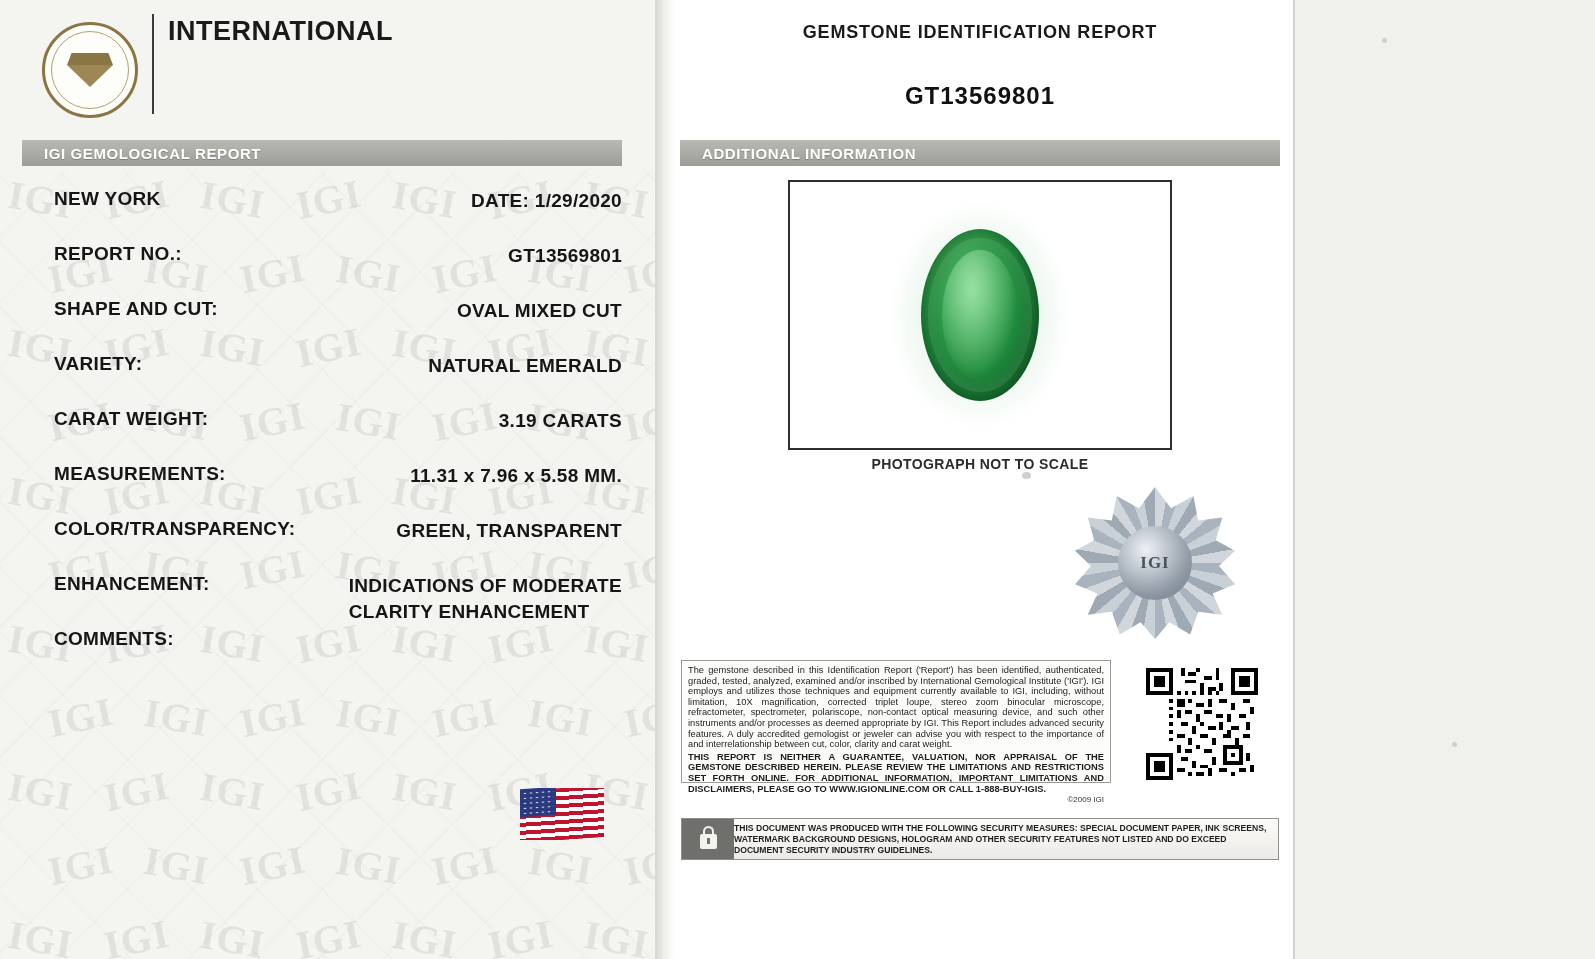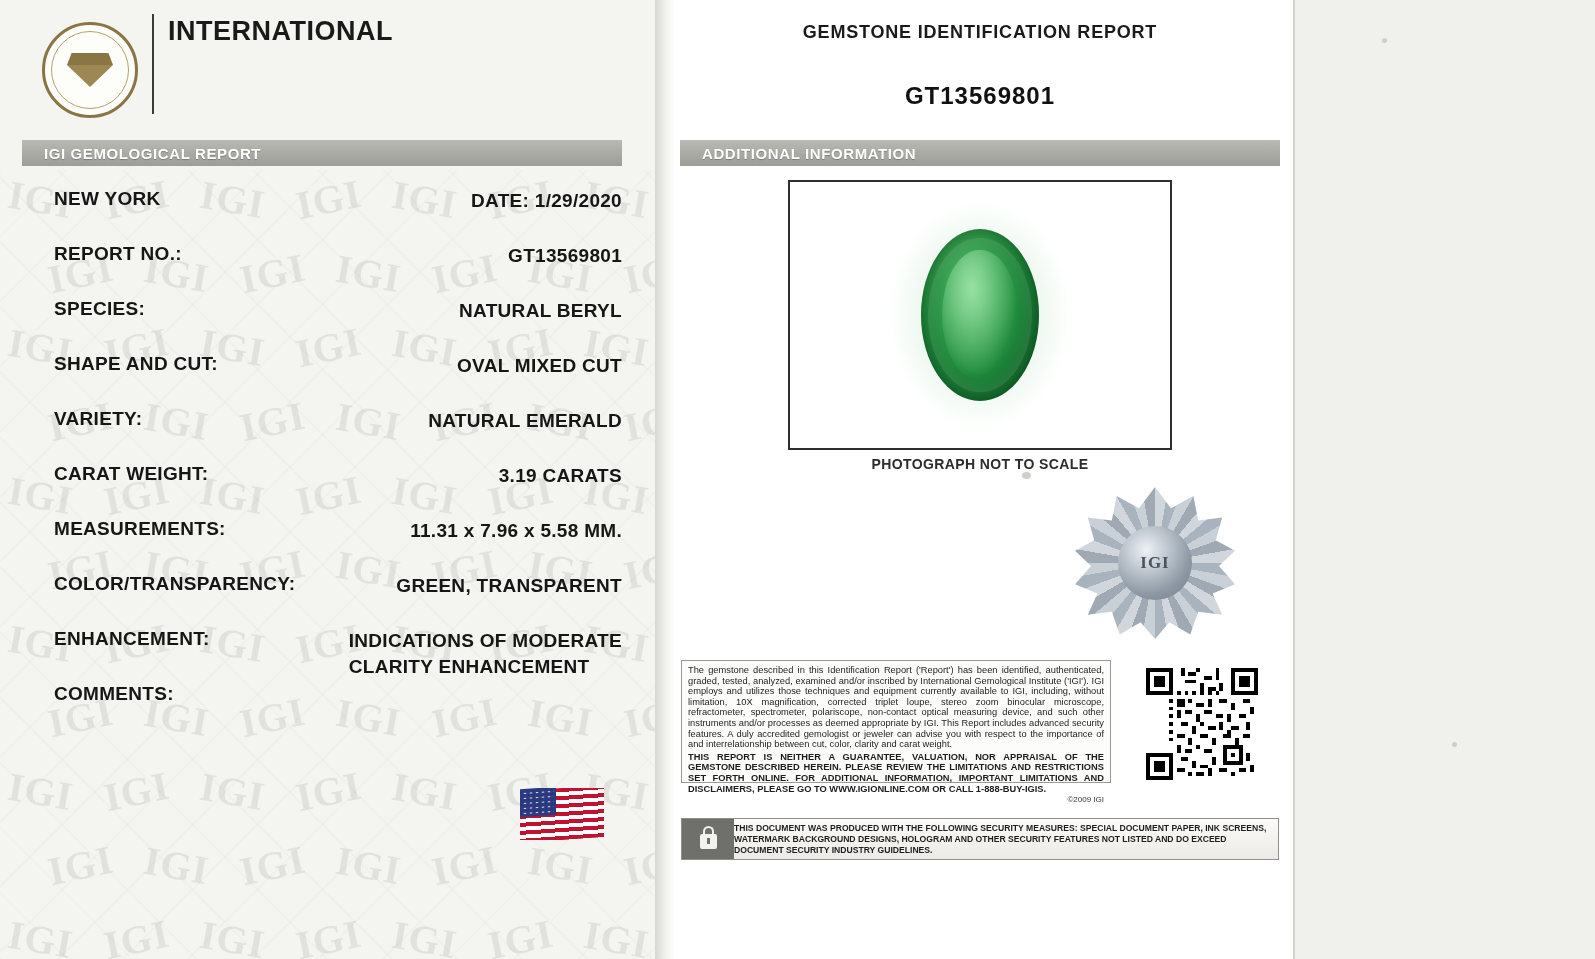--- a/index.html
+++ b/index.html
@@ -550,24 +550,20 @@
   <div class="fields" id="fields">
       <div class="field-row">
         <div class="field-label">NEW YORK</div>
         <div class="field-value" style="white-space: pre-line;">DATE:  1/29/2020</div>
       </div>
       <div class="field-row">
         <div class="field-label">REPORT NO.:</div>
         <div class="field-value" style="white-space: pre-line;">GT13569801</div>
       </div>
       <div class="field-row">
-        <div class="field-label">SPECIES:</div>
-        <div class="field-value" style="white-space: pre-line;">NATURAL BERYL</div>
-      </div>
-      <div class="field-row">
         <div class="field-label">SHAPE AND CUT:</div>
         <div class="field-value" style="white-space: pre-line;">OVAL MIXED CUT</div>
       </div>
       <div class="field-row">
         <div class="field-label">VARIETY:</div>
         <div class="field-value" style="white-space: pre-line;">NATURAL EMERALD</div>
       </div>
       <div class="field-row">
         <div class="field-label">CARAT WEIGHT:</div>
         <div class="field-value" style="white-space: pre-line;">3.19 CARATS</div>

